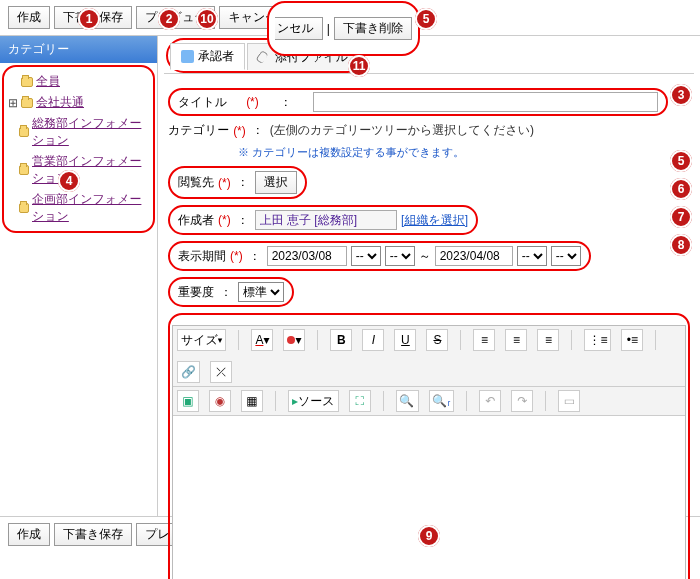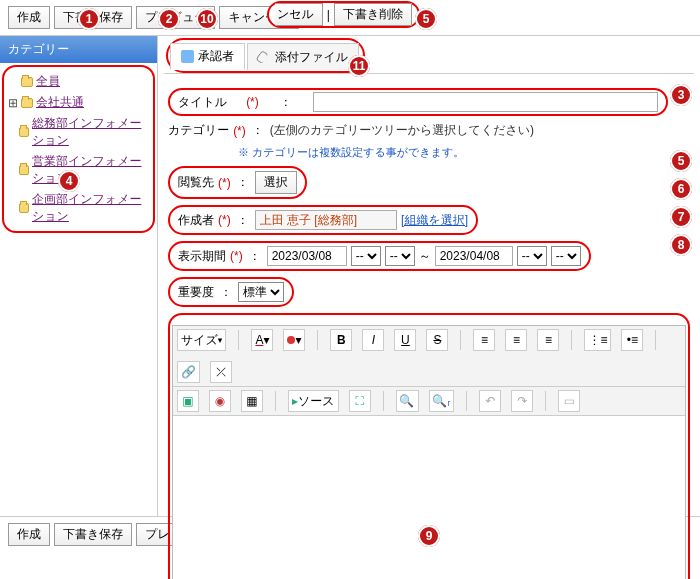--- a/index.html
+++ b/index.html
@@ -34,22 +34,22 @@
 .note2{color:#333;font-size:12px}
 .link{color:#1a56c8;text-decoration:underline;cursor:pointer}
 .sel{border:1px solid #888;font-size:12px;height:20px;background:#fff}
 .editor{border:1px solid #bbb;margin-top:8px}
 .etb{background:#f3f3f3;border-bottom:1px solid #ccc;padding:3px 4px;display:flex;flex-wrap:wrap;gap:10px;align-items:center}
 .ebtn{border:1px solid #ccc;background:#fff;min-width:22px;height:22px;display:inline-flex;align-items:center;justify-content:center;font-size:12px;cursor:pointer;padding:0 3px}
 .esep{width:1px;height:20px;background:#ccc;margin:0 2px}
 .edot{width:8px;height:8px;border-radius:50%;display:inline-block}
 .earea{height:188px;background:#fff}
 .callout{position:absolute;width:22px;height:22px;border-radius:50%;background:#c01818;color:#fff;font-size:12px;font-weight:bold;display:flex;align-items:center;justify-content:center;pointer-events:none;z-index:50;box-shadow:0 0 0 2px #fff inset}
-.extra-buttons{position:absolute;top:1px;left:267px;display:flex;gap:4px;align-items:center;border:2px solid #e00;border-radius:18px;padding:0 6px;background:#fff;z-index:10}
-.disabled-text{color:#c2410c;background:#f6f6f6}
+.extra-buttons{position:absolute;top:1px;left:267px;display:flex;gap:4px;align-items:center;border:2px solid #e00;border-radius:18px;padding:14px 6px;background:#fff;z-index:10}
+.disabled-text{color:#4c1d95;background:#f6f6f6}
 .editor-wrap{border:2px solid #e00;border-radius:14px;padding:2px}
 .long-pill{border:2px solid #e00;border-radius:22px;padding:2px 8px;display:flex;align-items:center;gap:19px;width:500px}
 </style>
 </head>
 <body>
 
 <div class="extra-buttons">
   <button class="btn" style="border-left:none;padding-left:2px">ンセル</button>
   <span>|</span>
   <button class="btn">下書き削除</button>

